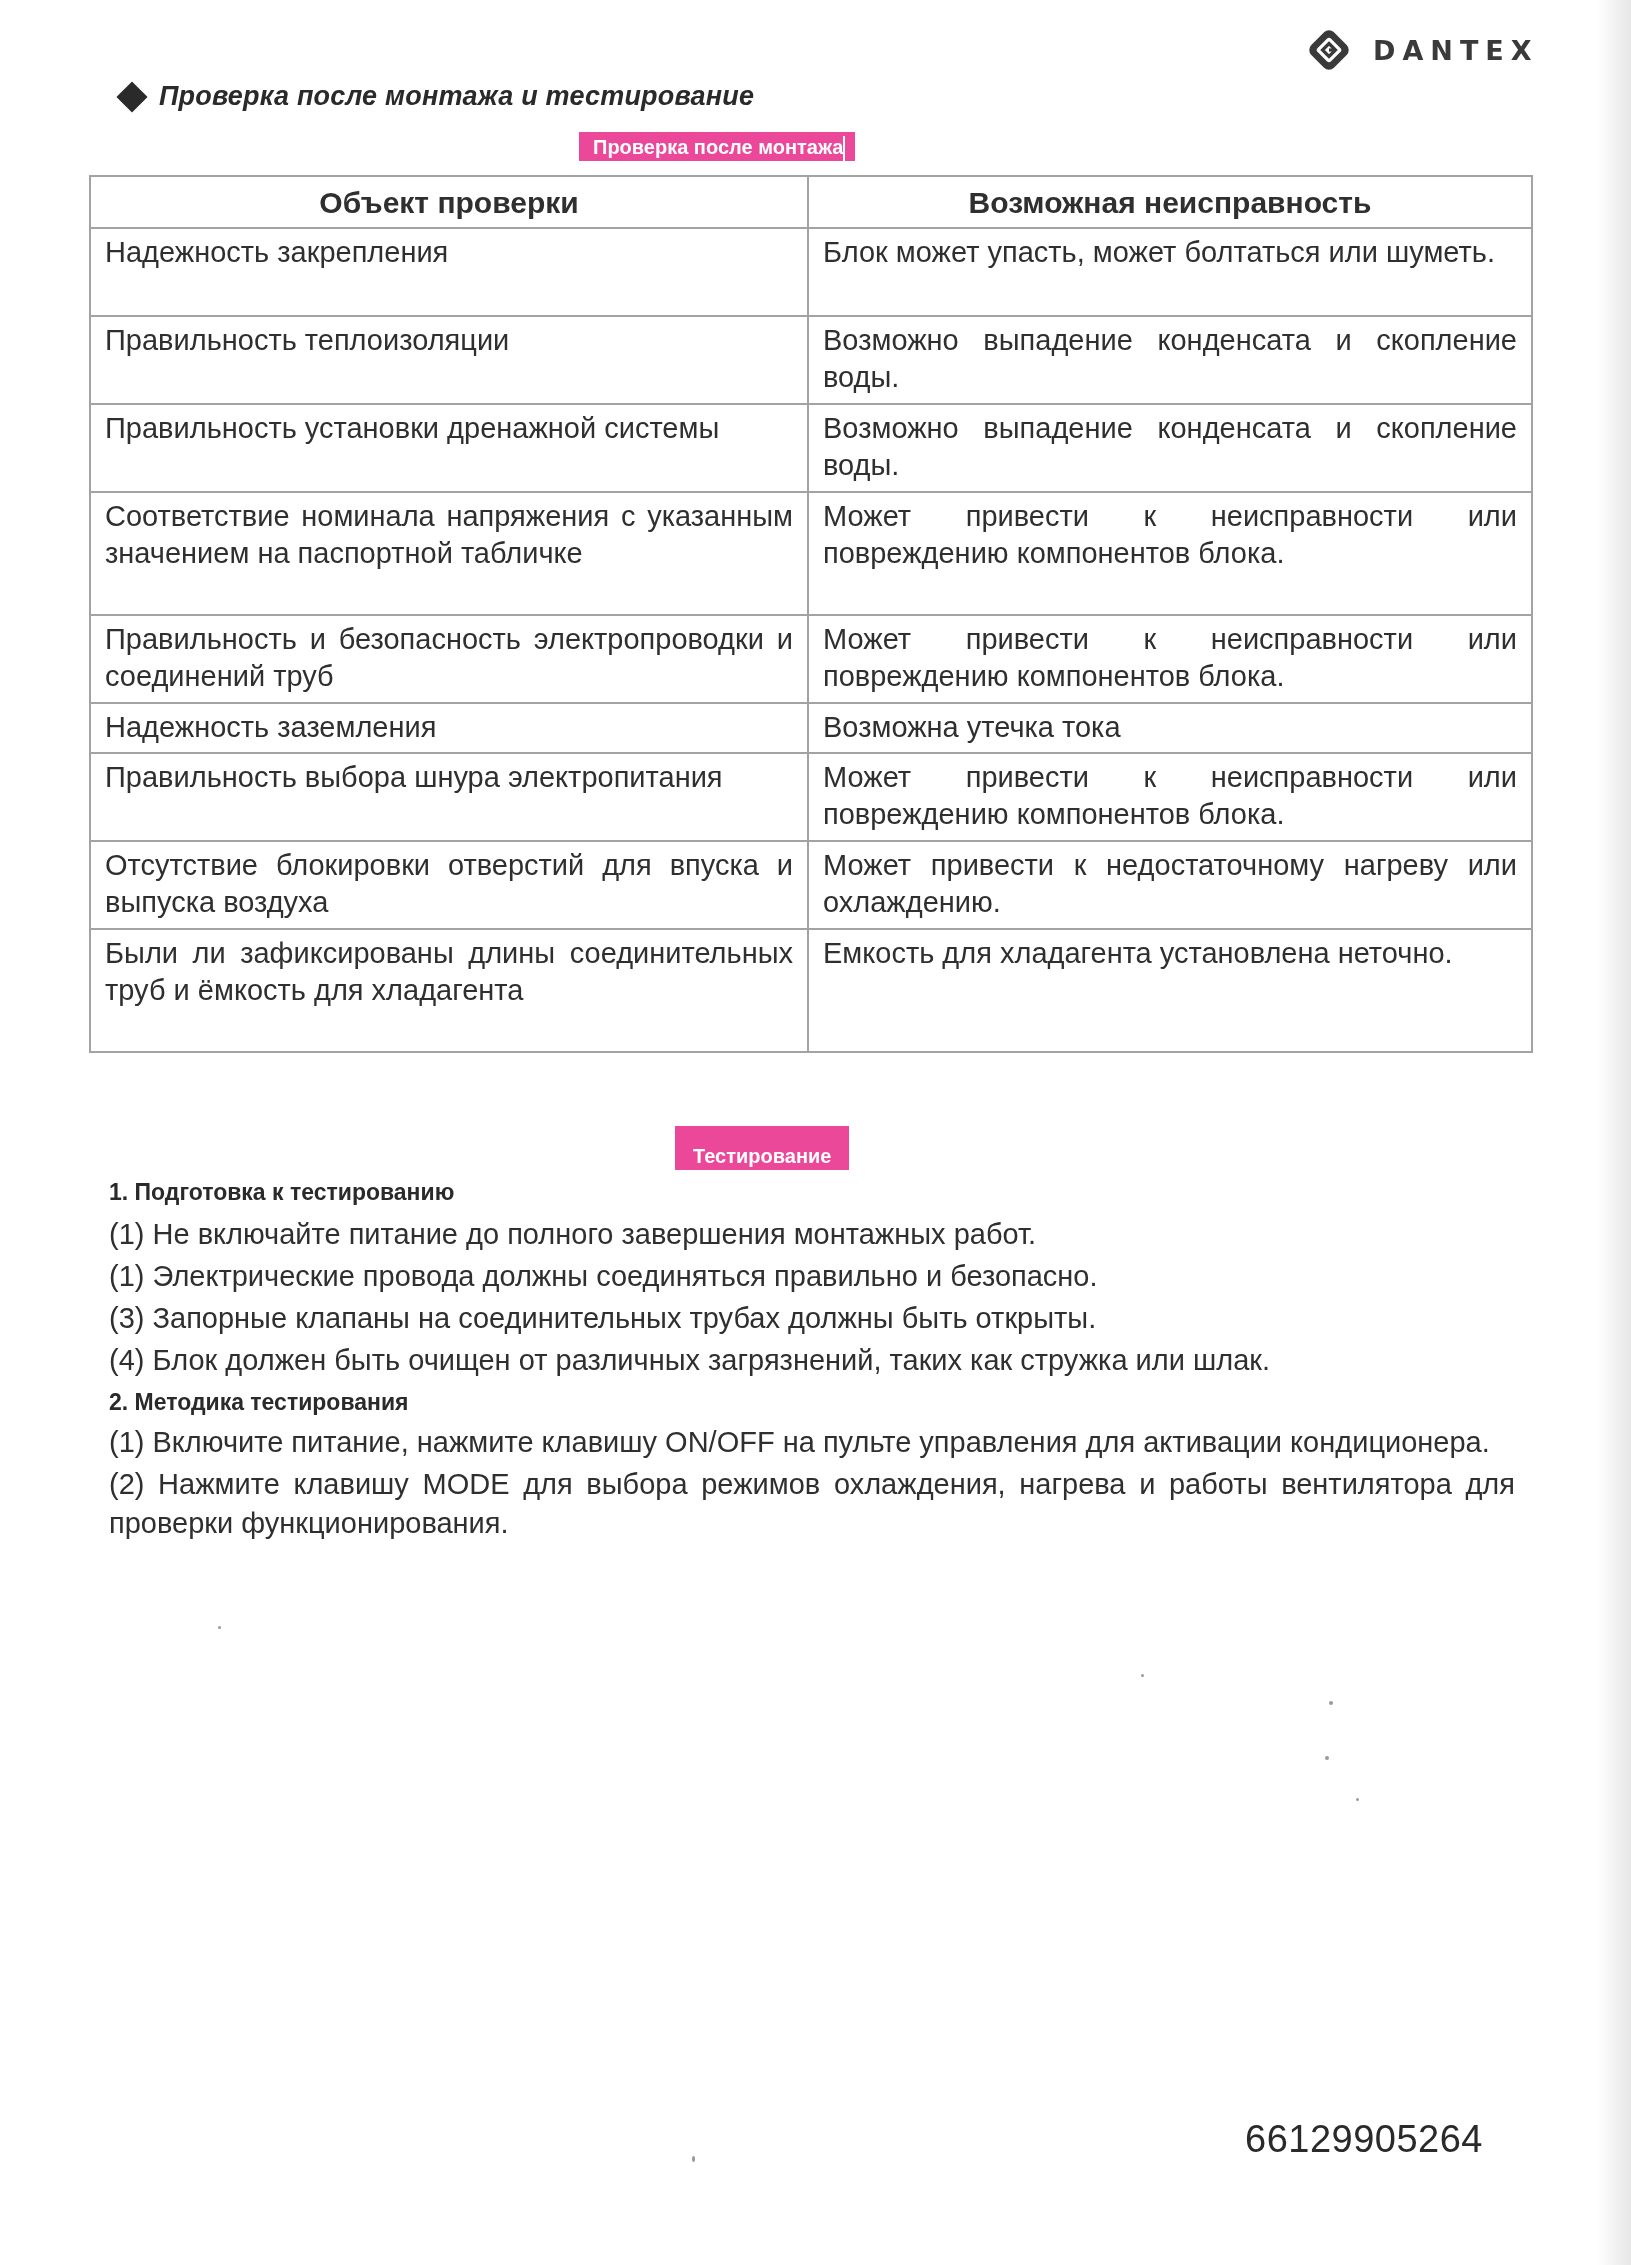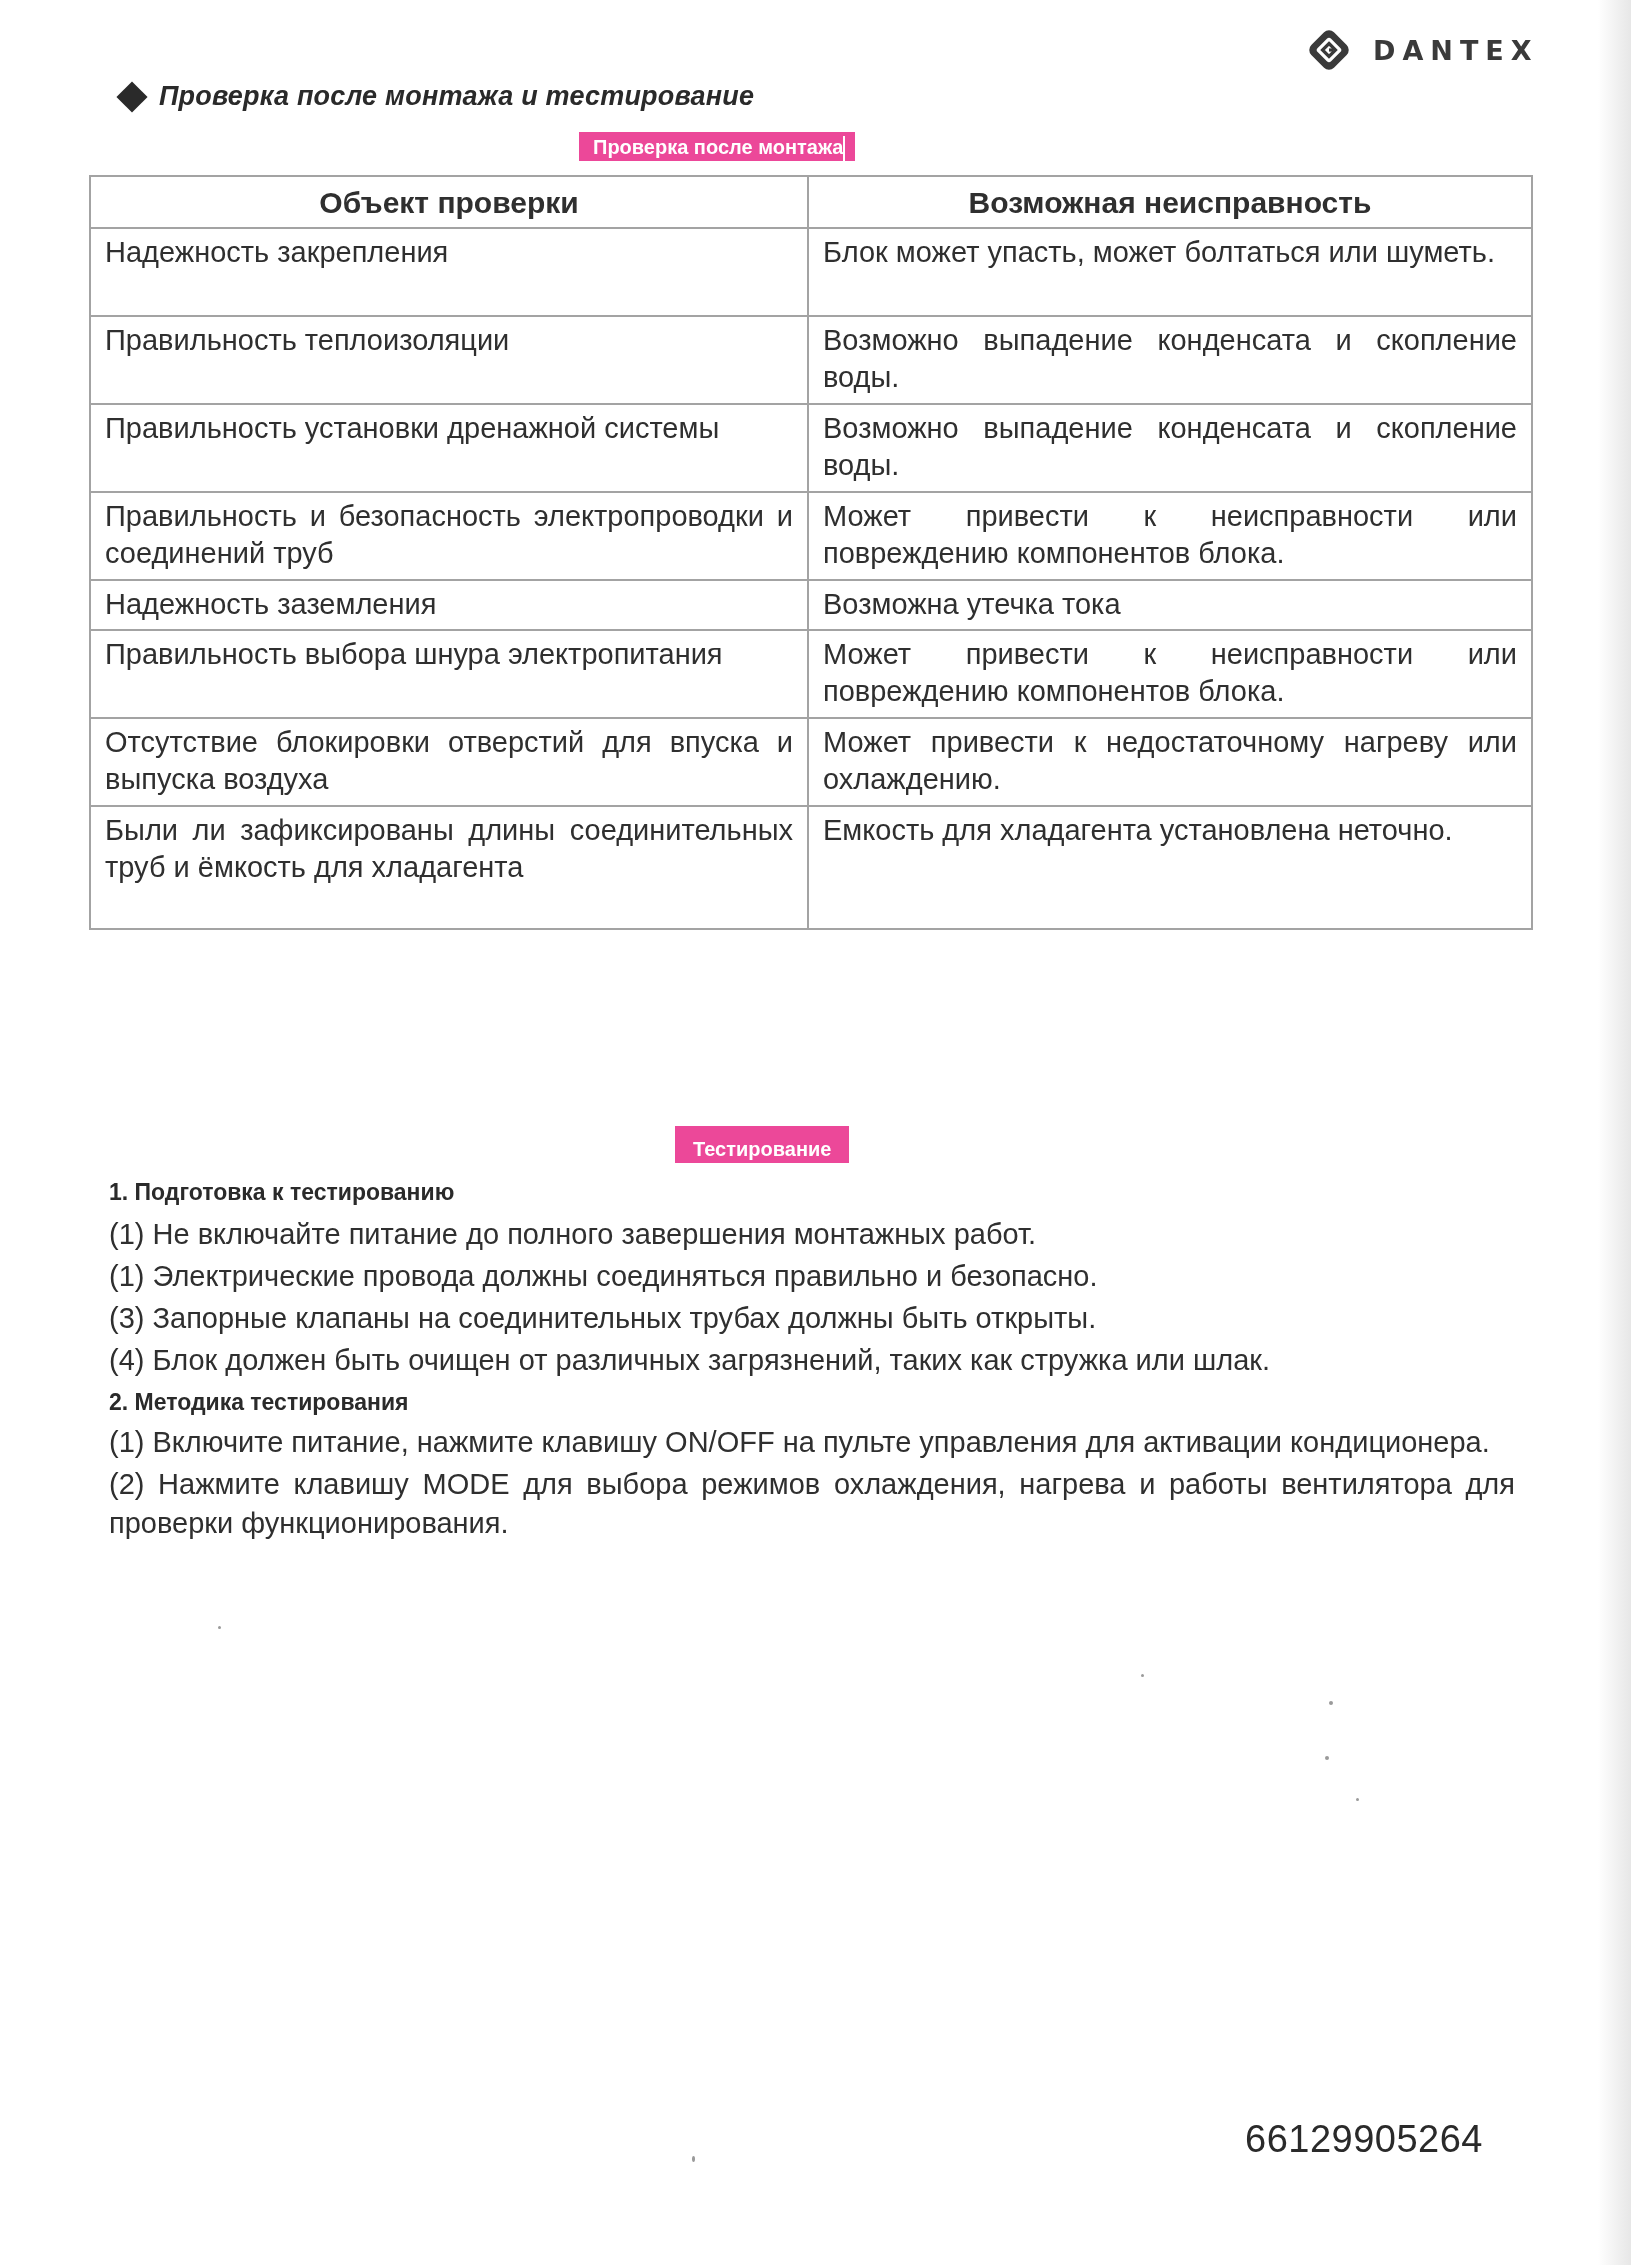--- a/index.html
+++ b/index.html
@@ -85,21 +85,21 @@
     .banner-install { left: 579px; top: 132px; }
     .banner-install::after {
       content: "";
       position: absolute;
       right: 10px;
       top: 4px;
       width: 2px;
       height: 30px;
       background: #ffffff;
     }
-    .banner-testing { left: 675px; top: 1126px; padding: 13px 18px 4px 18px; }
+    .banner-testing { left: 675px; top: 1126px; padding: 20px 18px 4px 18px; }
 
     
     .check-table {
       position: absolute;
       left: 89px;
       top: 175px;
       width: 1441px;
       border-collapse: collapse;
       table-layout: fixed;
       font-size: 29px;
@@ -206,20 +206,24 @@
       <td>Надежность закрепления</td>
       <td>Блок может упасть, может болтаться или шуметь.</td>
     </tr>
     <tr class="h2">
       <td>Правильность теплоизоляции</td>
       <td>Возможно выпадение конденсата и скопление воды.</td>
     </tr>
     <tr class="h2">
       <td>Правильность установки дренажной системы</td>
       <td>Возможно выпадение конденсата и скопление воды.</td>
+    </tr>
+    <tr class="h3">
+      <td>Соответствие номинала напряжения с указанным значением на паспортной табличке</td>
+      <td>Может привести к неисправности или повреждению компонентов блока.</td>
     </tr>
     <tr class="h2">
       <td>Правильность и безопасность электропроводки и соединений труб</td>
       <td>Может привести к неисправности или повреждению компонентов блока.</td>
     </tr>
     <tr class="h1">
       <td>Надежность заземления</td>
       <td>Возможна утечка тока</td>
     </tr>
     <tr class="h2">

